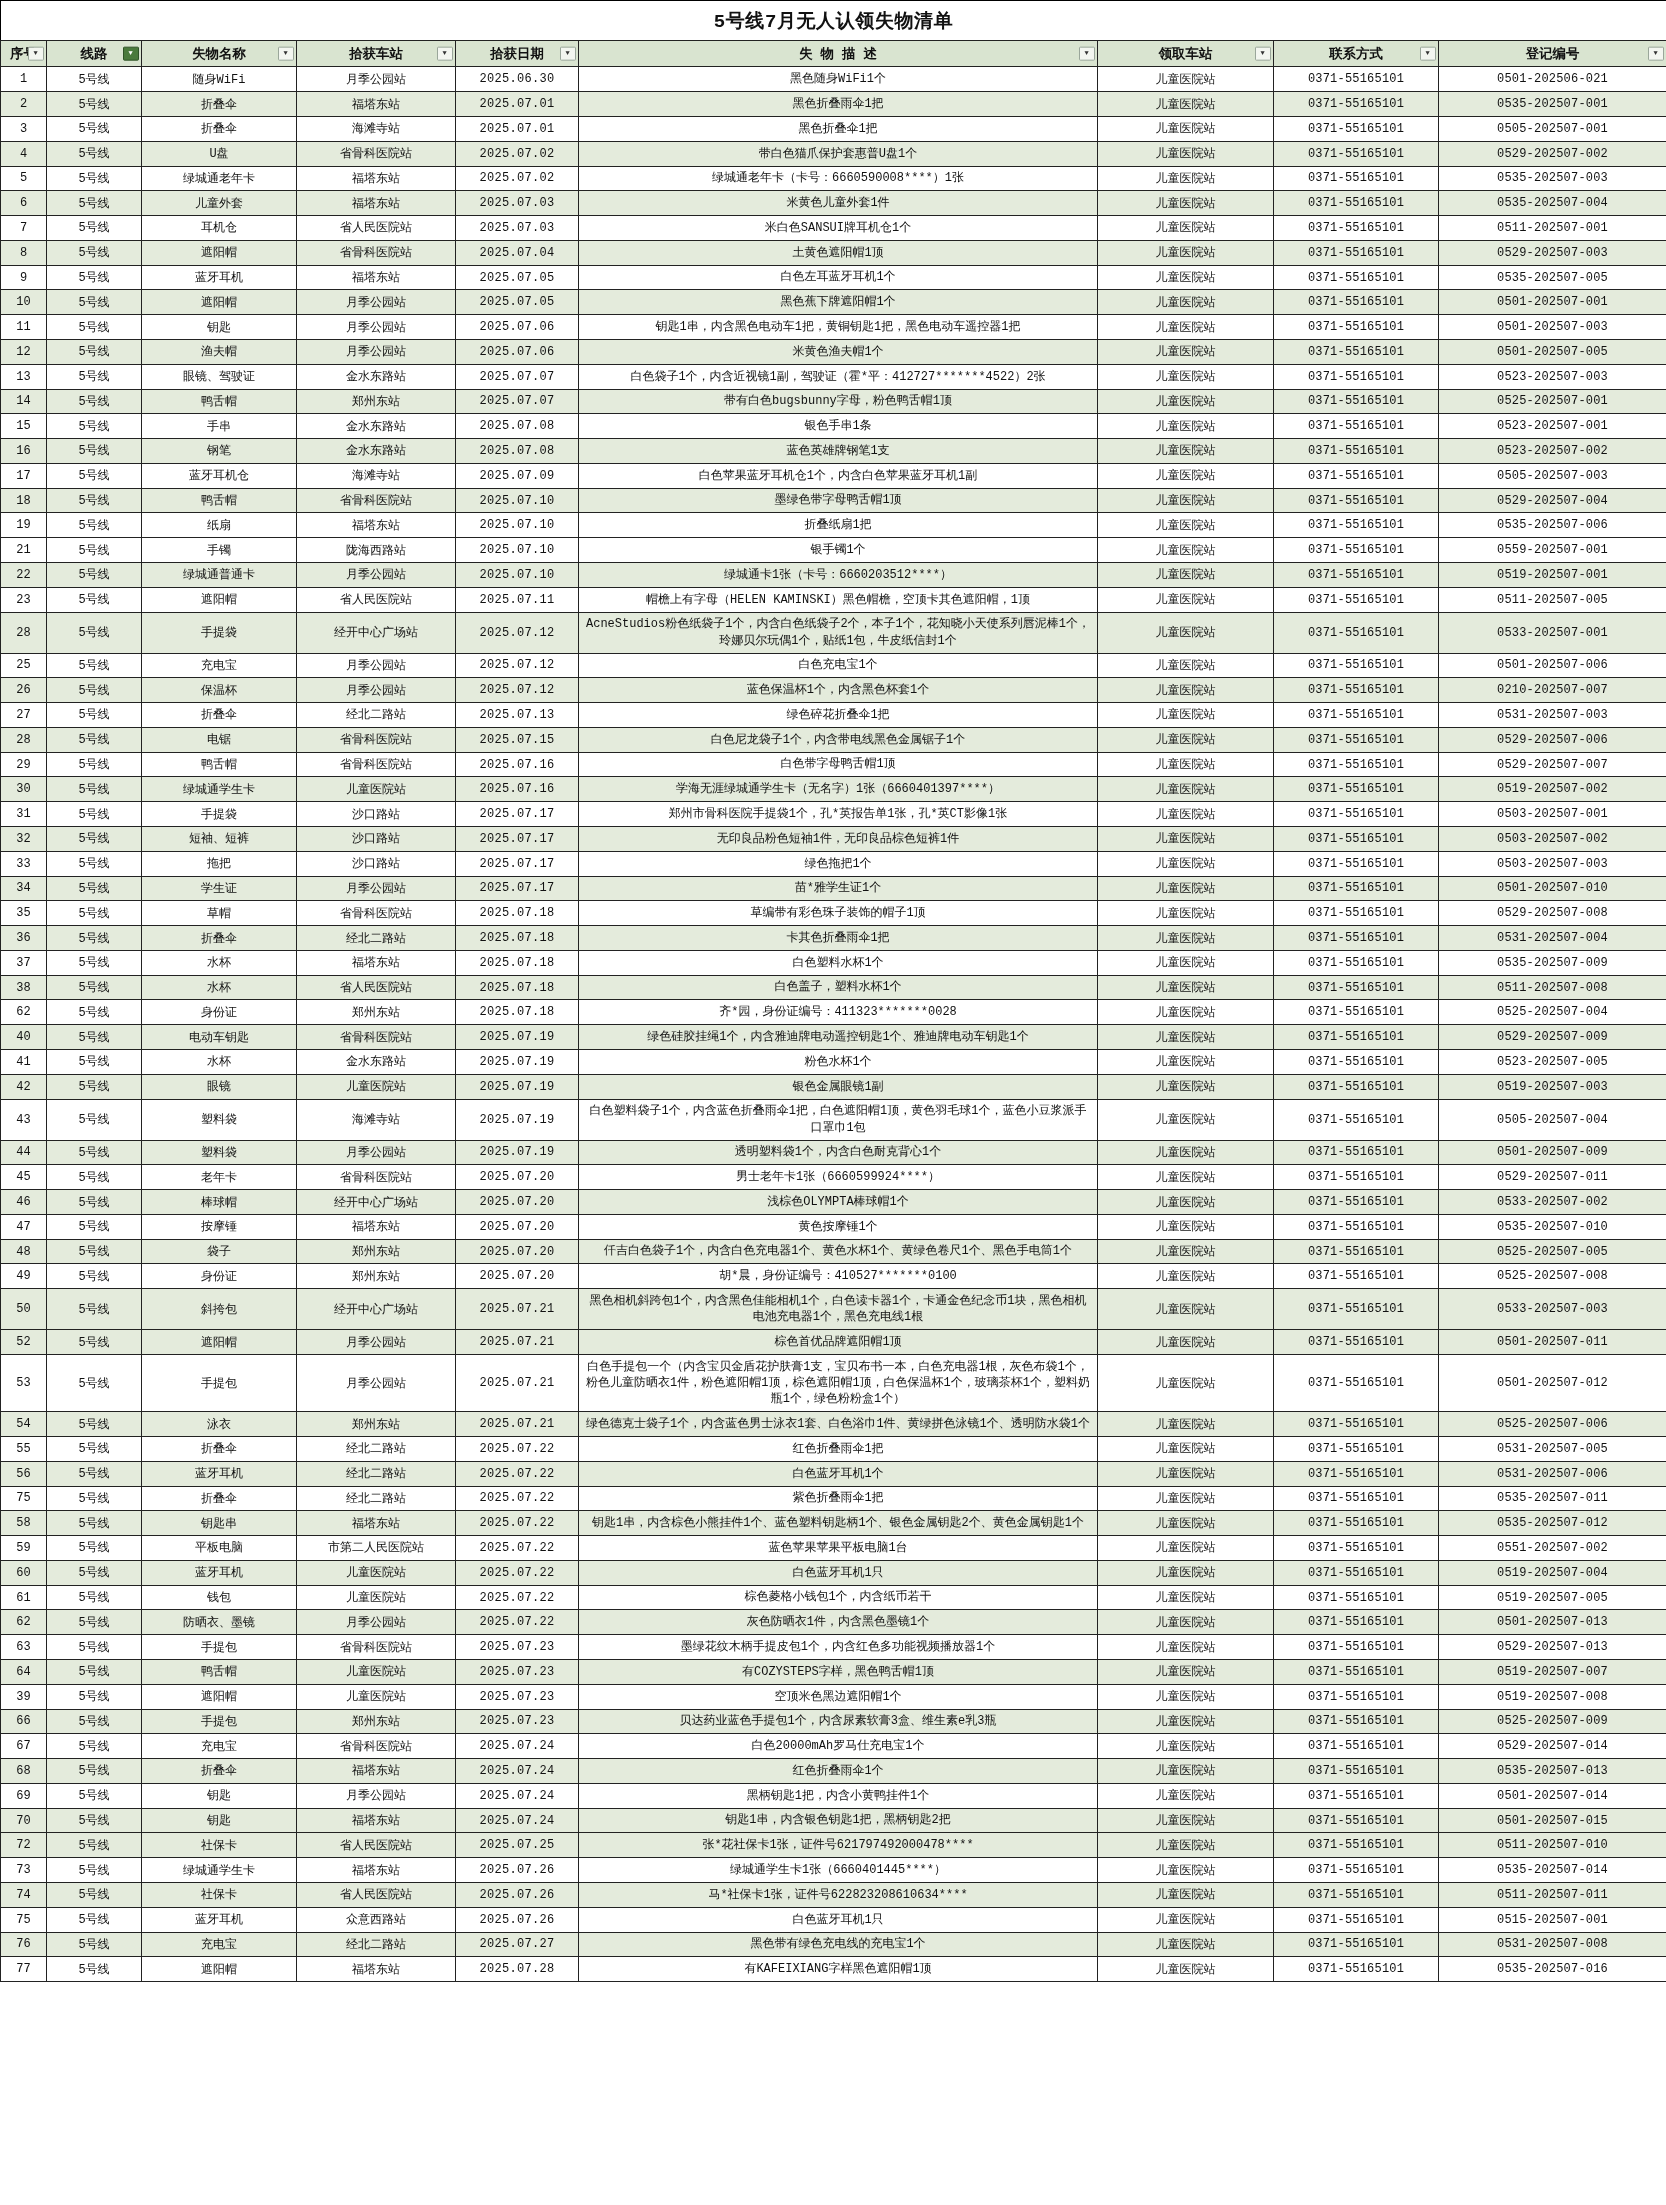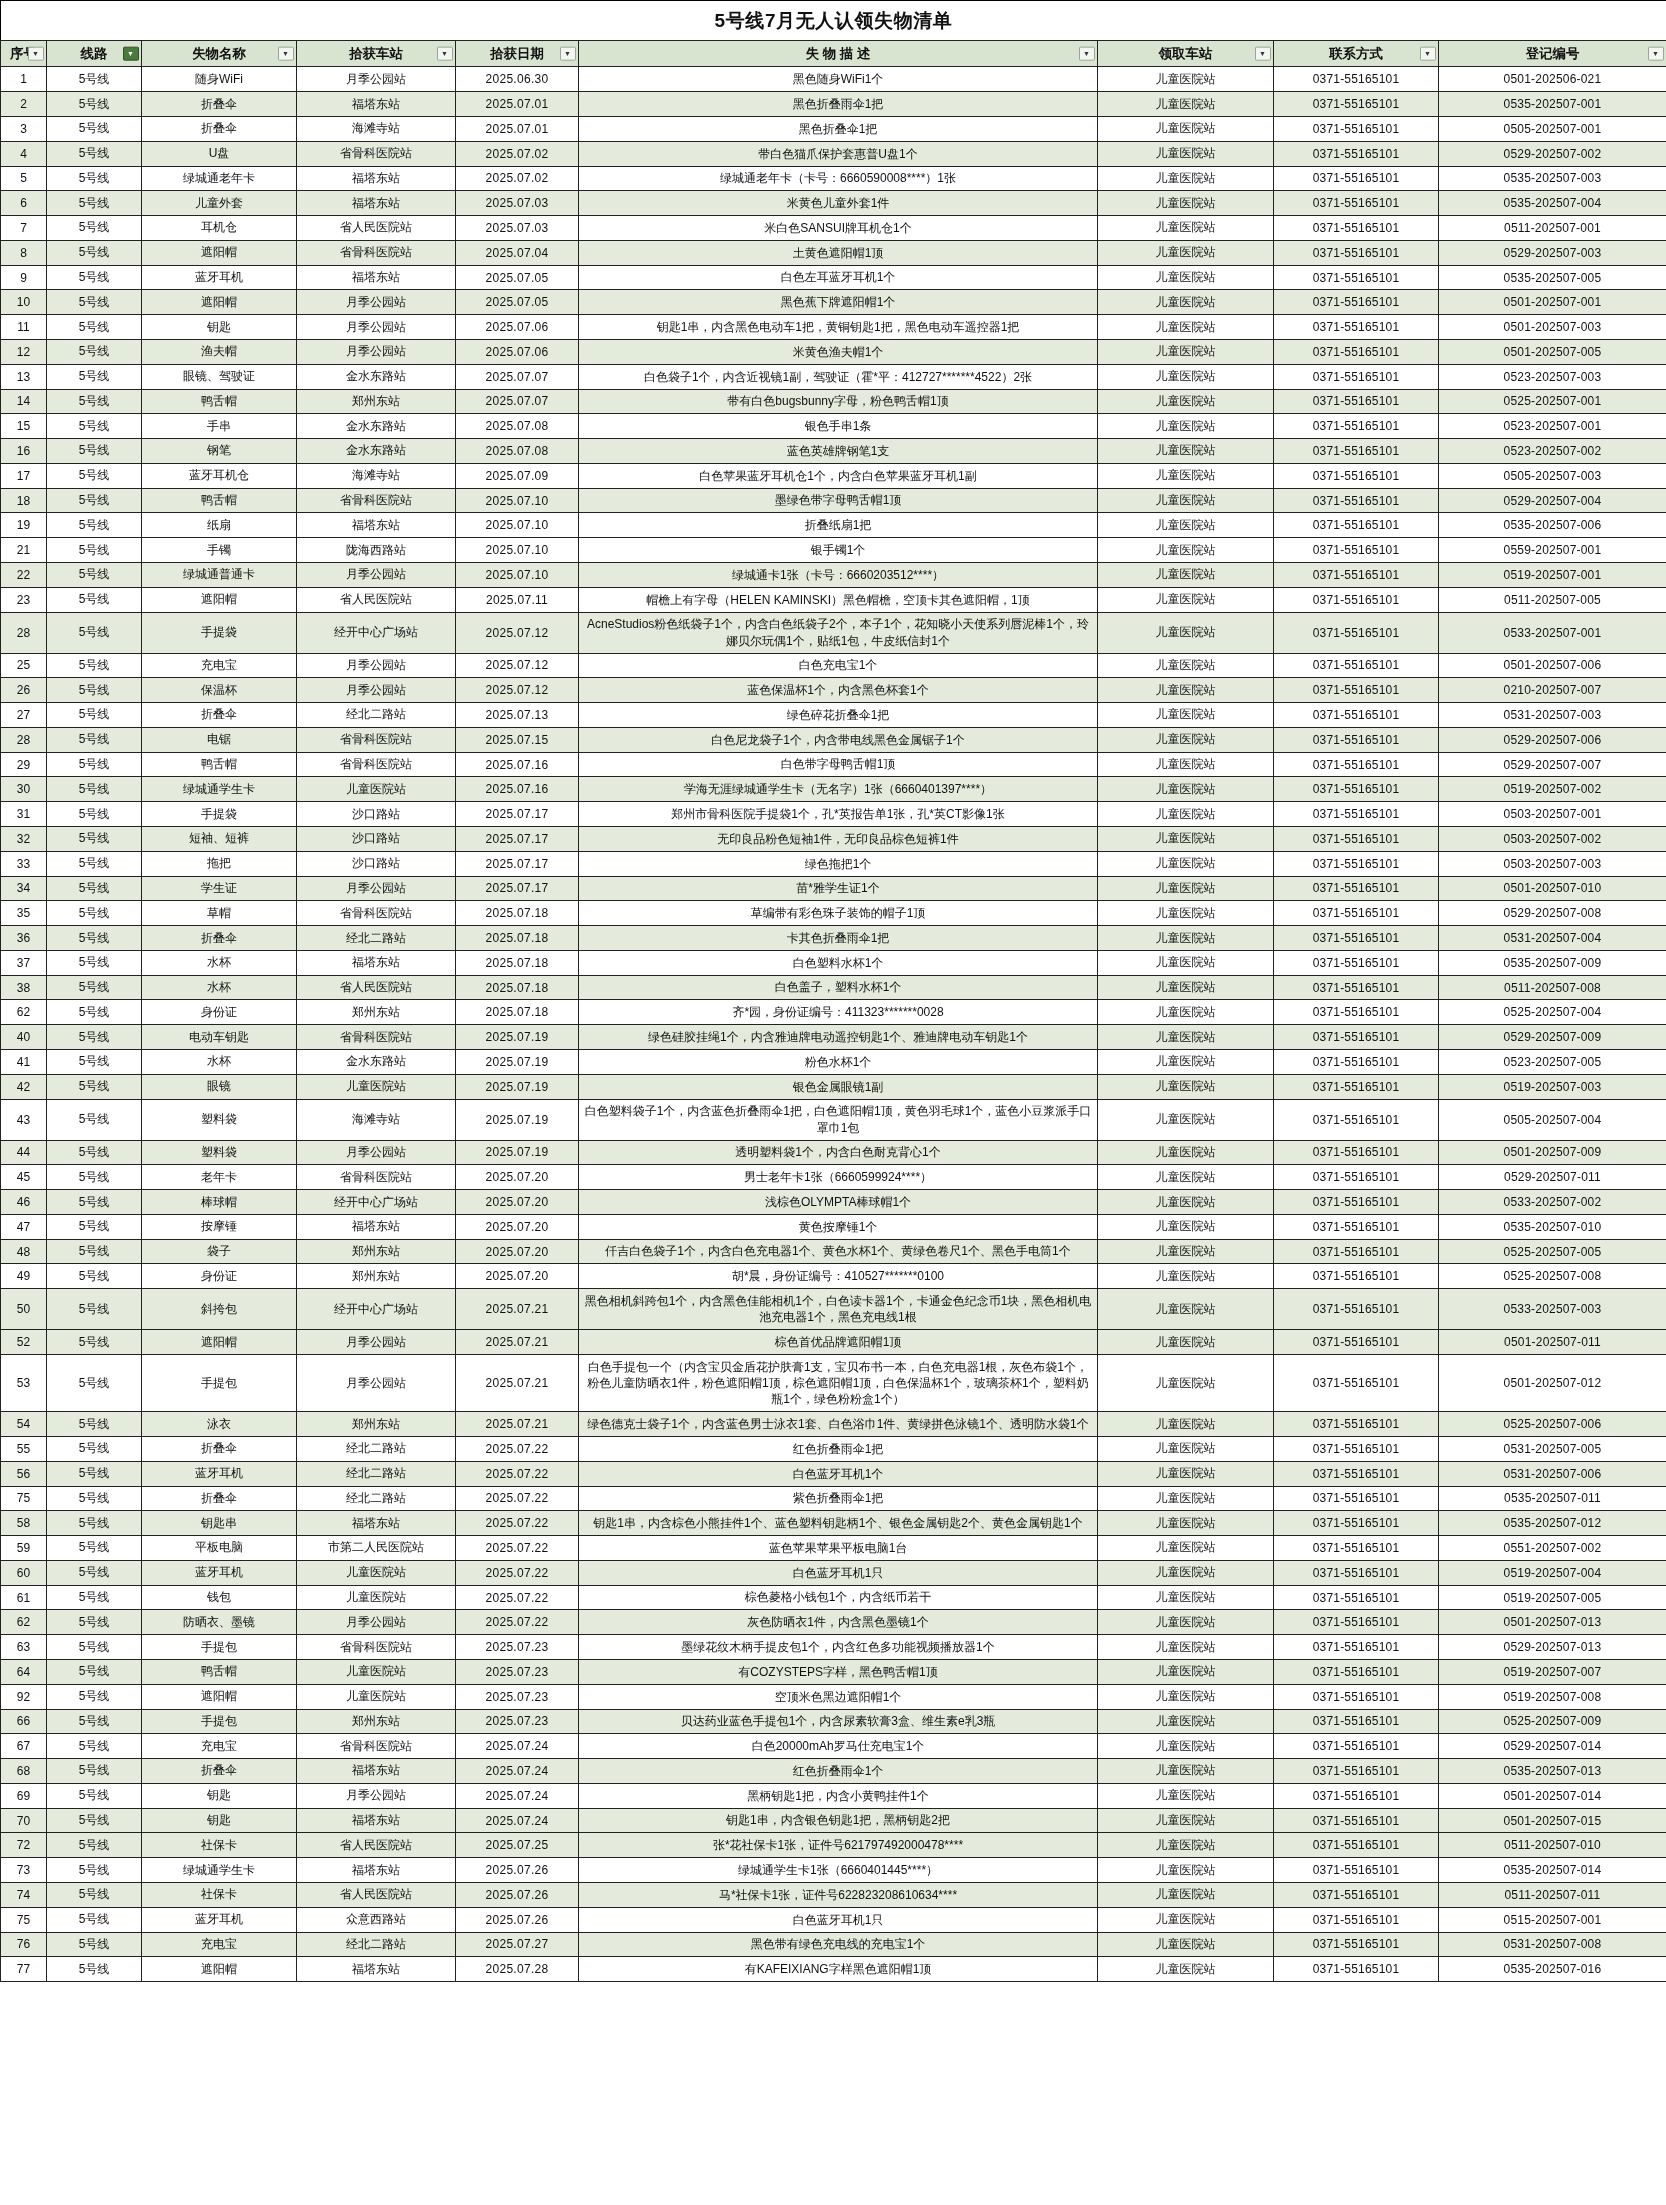--- a/index.html
+++ b/index.html
@@ -1,17 +1,17 @@
 <!DOCTYPE html>
 <html style="font-size:10.2px"><head>
 <meta charset="utf-8">
 <style>
   html,body{margin:0;padding:0;background:#ffffff;}
   body{font-family:"Liberation Sans","DejaVu Sans",sans-serif;color:#111;}
-  #page{width:1667px;min-height:2205px;background:#fff;position:relative;}
+  #page{width:1667px;min-height:2205px;background:#fff;position:relative;font-family:Liberation Mono, monospace;}
   .title-bar{height:39px;display:flex;align-items:center;justify-content:center;
     border:1.3px solid #000;border-bottom:none;background:#fff;}
   .title-bar .title{font-size:19px;font-weight:bold;letter-spacing:0.6px;}
   table{border-collapse:collapse;width:100%;table-layout:fixed;}
   col.c0{width:46px}
   col.c1{width:95px}
   col.c2{width:155px}
   col.c3{width:159px}
   col.c4{width:123px}
   col.c5{width:519px}
@@ -771,21 +771,21 @@
           <td class="line">5号线</td>
           <td class="name">鸭舌帽</td>
           <td class="station">儿童医院站</td>
           <td class="date">2025.07.23</td>
           <td class="desc">有COZYSTEPS字样，黑色鸭舌帽1顶</td>
           <td class="station">儿童医院站</td>
           <td class="tel">0371-55165101</td>
           <td class="reg">0519-202507-007</td>
         </tr>
         <tr class="even">
-          <td class="idx">92</td>
+          <td class="idx">39</td>
           <td class="line">5号线</td>
           <td class="name">遮阳帽</td>
           <td class="station">儿童医院站</td>
           <td class="date">2025.07.23</td>
           <td class="desc">空顶米色黑边遮阳帽1个</td>
           <td class="station">儿童医院站</td>
           <td class="tel">0371-55165101</td>
           <td class="reg">0519-202507-008</td>
         </tr>
         <tr class="odd">

